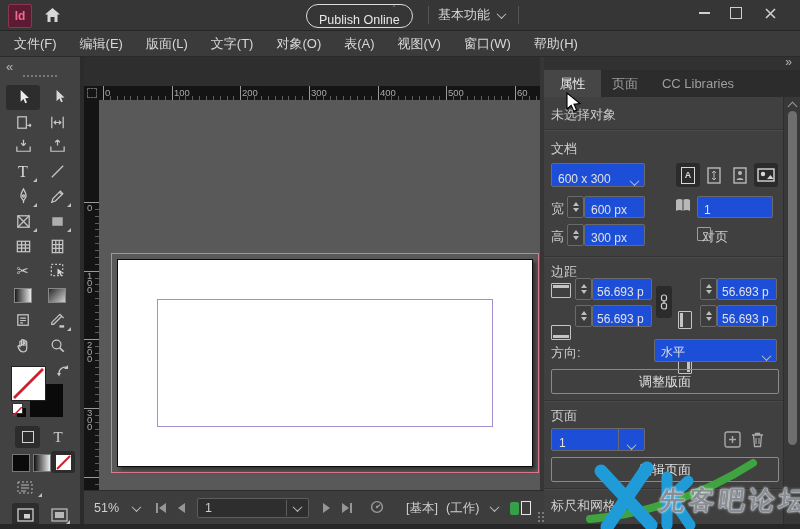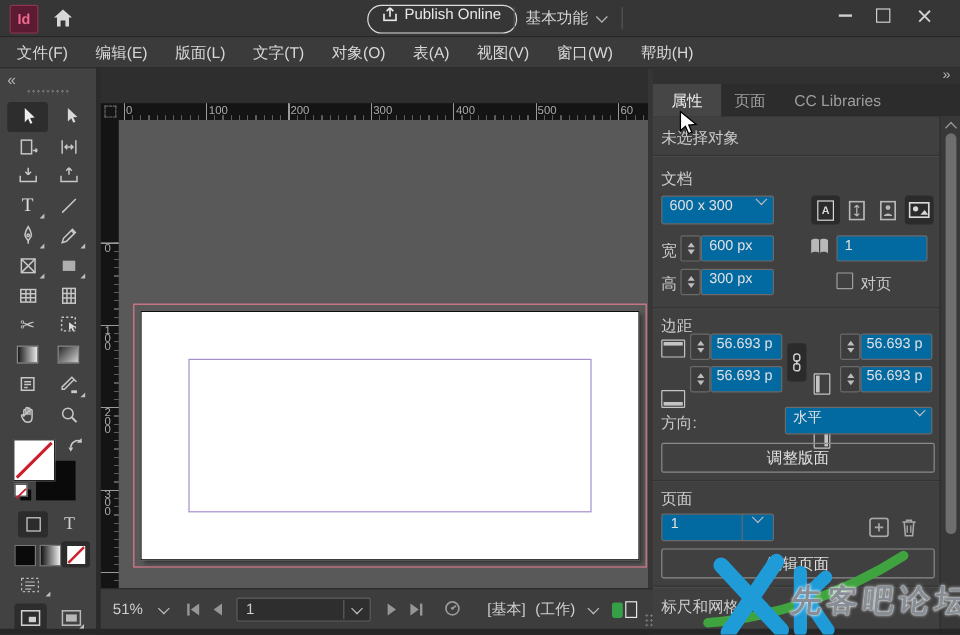--- a/index.html
+++ b/index.html
@@ -7,21 +7,21 @@
   #app{position:relative;width:800px;height:529px;background:#363636;color:#ccc;font-size:13px;}
   .abs{position:absolute;}
   .row{display:flex;align-items:center;}
 
   
   #topbar{left:0;top:0;width:800px;height:30px;background:#363636;border-bottom:1px solid #262626;}
   #idlogo{left:8px;top:4px;width:22px;height:22px;background:#5c1a33;border:1px solid #8c3553;border-radius:2px;
     color:#f06a8e;font-weight:bold;font-size:12px;display:flex;align-items:center;justify-content:center;}
   .vsep{width:1px;height:18px;background:#555;top:6px;}
   #publish{left:306px;top:4px;height:22px;padding:0 12px;border:1.5px solid #dcdcdc;border-radius:13px;
-    color:#e8e8e8;font-size:12.5px;display:flex;align-items:flex-start;gap:6px;background:transparent;}
+    color:#e8e8e8;font-size:12.5px;display:flex;align-items:flex-end;gap:6px;background:transparent;flex-direction:column;}
   #workspace{left:438px;top:6px;color:#d6d6d6;gap:8px;}
   #searchbox{left:532px;top:7px;width:128px;height:17px;background:#2b2b2b;border:1px solid #5a5a5a;border-radius:2px;
     display:flex;align-items:center;padding:0 4px;gap:3px;}
   #searchbox input{background:transparent;border:0;outline:0;color:#bbb;font-size:11.5px;width:86px;
     font-family:"Liberation Sans",sans-serif;}
   #searchbox input::placeholder{color:#8a8a8a;}
   .winbtn{top:0px;width:28px;height:26px;display:flex;align-items:center;justify-content:center;color:#cfcfcf;}
 
   
   #menubar{left:0;top:31px;width:800px;height:25px;background:#3b3b3b;border-bottom:1px solid #2a2a2a;
@@ -75,22 +75,22 @@
   .chevup{transform:rotate(-135deg);}
 
   
   #props{left:544px;top:57px;width:256px;height:472px;background:#404040;}
   #dockhead{left:0;top:0;width:256px;height:13px;background:#313131;color:#b5b5b5;}
   #ptabs{left:0;top:13px;width:256px;height:27px;background:#2c2c2c;display:flex;color:#9e9e9e;font-size:13px;}
   .ptab{height:27px;display:flex;align-items:center;justify-content:center;}
   .ptab.on{background:#464646;color:#ececec;}
   .plabel{color:#c9c9c9;font-size:13px;}
   .sect-title{color:#cfcfcf;font-size:13px;}
-  .fld{background:#0369a1;border:1px solid #6a6a6a;border-radius:2px;color:#e2e2e2;font-size:12px;
-    display:flex;align-items:flex-start;padding:0 6px;box-sizing:border-box;}
+  .fld{background:#1d4ed8;border:1px solid #6a6a6a;border-radius:2px;color:#e2e2e2;font-size:12px;
+    display:flex;align-items:flex-end;padding:0 6px;box-sizing:border-box;}
   .st{width:17px;height:22px;background:#3d3d3d;border:1px solid #6a6a6a;border-radius:2px;box-sizing:border-box;
     display:flex;flex-direction:column;align-items:center;justify-content:center;gap:2px;}
   .stu{width:0;height:0;border-left:3.5px solid transparent;border-right:3.5px solid transparent;border-bottom:4px solid #bdbdbd;}
   .std{width:0;height:0;border-left:3.5px solid transparent;border-right:3.5px solid transparent;border-top:4px solid #bdbdbd;}
   .sep{position:absolute;left:0;width:240px;height:1px;background:#343434;border-bottom:1px solid #4a4a4a;}
   .btn{position:absolute;border:1px solid #8a8a8a;border-radius:2px;color:#e0e0e0;font-size:13px;
     display:flex;align-items:center;justify-content:center;background:transparent;}
   .icobtn{position:absolute;width:24px;height:24px;border-radius:3px;display:flex;align-items:center;justify-content:center;}
   .icobtn.on{background:#2b2b2b;}
   .mgicon{width:18px;height:13px;border:1.5px solid #c4c4c4;border-radius:1px;position:relative;}
@@ -476,21 +476,21 @@
     </div>
     <div class="abs fld" style="left:153px;top:139px;width:76px;height:22px;">1</div>
 
     <div class="abs plabel" style="left:7px;top:171px;">高</div>
     <div class="abs st" style="left:23px;top:167px;">
         <span class="stu"></span>
         <span class="std"></span>
       </div>
     <div class="abs fld" style="left:40px;top:167px;width:61px;height:22px;">300 px</div>
     <span class="abs" style="left:153px;top:170px;width:12px;height:12px;border:1.4px solid #9e9e9e;border-radius:1px;"></span>
-    <span class="abs plabel" style="left:173px;top:171px;">对页</span>
+    <span class="abs plabel" style="left:158px;top:171px;">对页</span>
 
     <div class="sep" style="top:199px;"></div>
 
     <div class="abs sect-title" style="left:7px;top:206px;">边距</div>
 
     <div class="abs mgicon t" style="left:7px;top:226px;"></div>
     <div class="abs st" style="left:31px;top:221px;">
         <span class="stu"></span>
         <span class="std"></span>
       </div>

